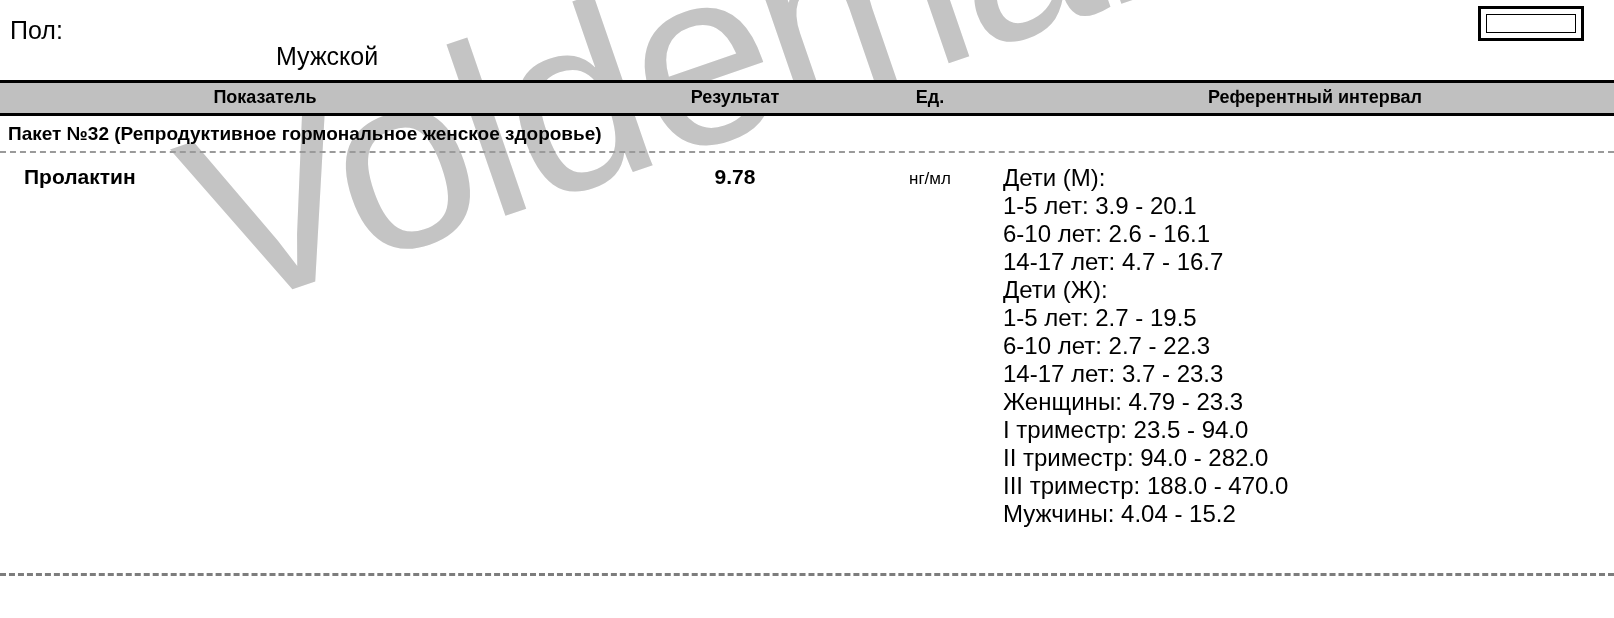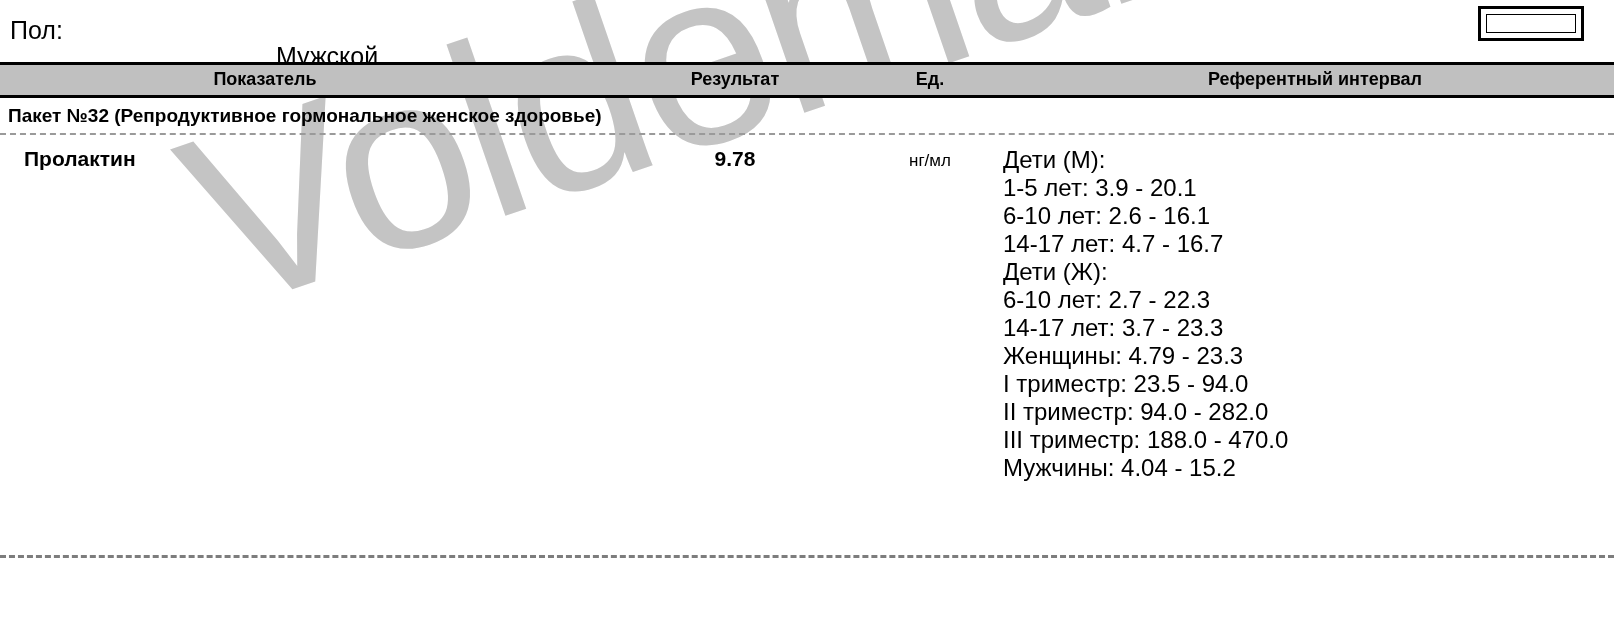--- a/index.html
+++ b/index.html
@@ -43,21 +43,21 @@
   }
 
   .content {
     position: relative;
     z-index: 2;
   }
 
   
   .gender-row {
     position: relative;
-    height: 62px;
+    height: 80px;
     text-align: right;
   }
   .gender-label {
     position: absolute;
     left: 10px;
     top: 16px;
     font-size: 25px;
   }
   .gender-value {
     position: absolute;
@@ -222,20 +222,21 @@
     <div class="result-row">
       <div class="r-name">Пролактин</div>
       <div class="r-value">9.78</div>
       <div class="r-unit">нг/мл</div>
       <div class="r-ref">
         <div>Дети (М):</div>
         <div>1-5 лет: 3.9 - 20.1</div>
         <div>6-10 лет: 2.6 - 16.1</div>
         <div>14-17 лет: 4.7 - 16.7</div>
         <div>Дети (Ж):</div>
+        <div>1-5 лет: 2.7 - 19.5</div>
         <div>6-10 лет: 2.7 - 22.3</div>
         <div>14-17 лет: 3.7 - 23.3</div>
         <div>Женщины: 4.79 - 23.3</div>
         <div>I триместр: 23.5 - 94.0</div>
         <div>II триместр: 94.0 - 282.0</div>
         <div>III триместр: 188.0 - 470.0</div>
         <div>Мужчины: 4.04 - 15.2</div>
       </div>
       <div class="bottom-dashed"></div>
     </div>

